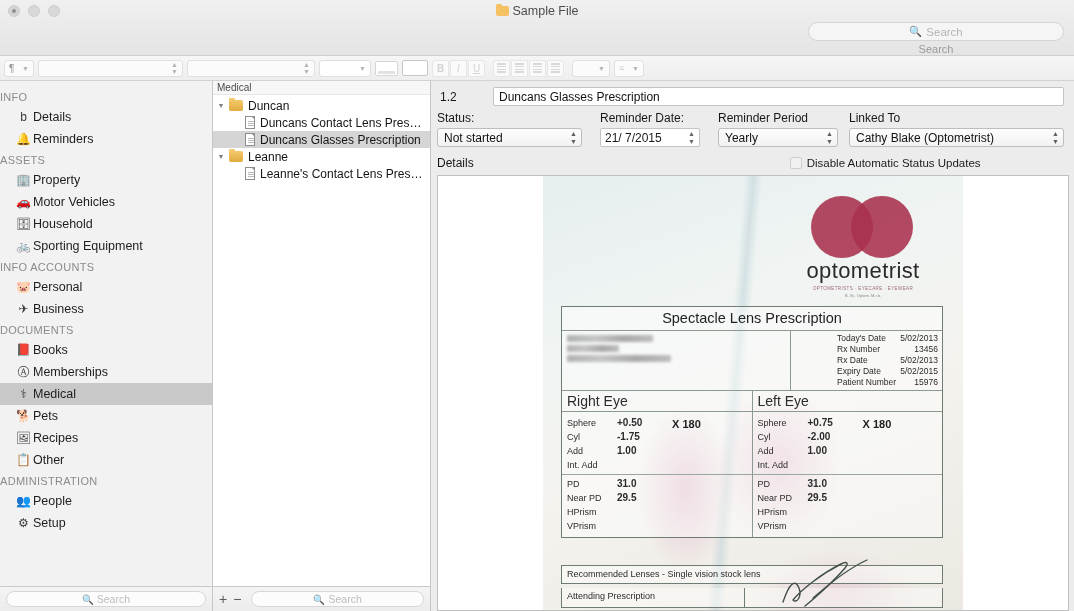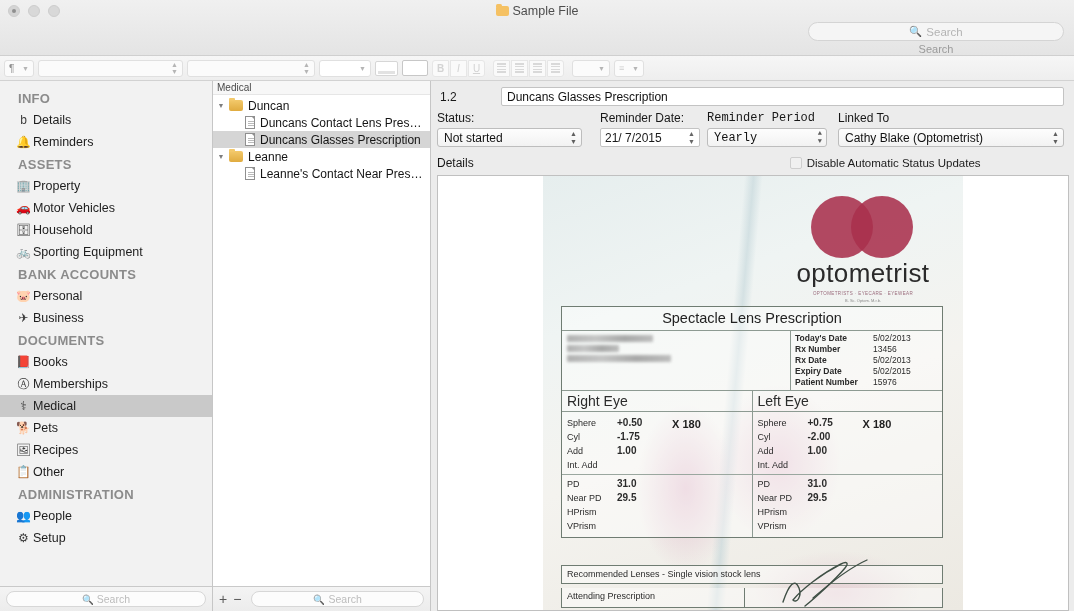--- a/index.html
+++ b/index.html
@@ -70,22 +70,22 @@
   .tb-sel { width: 38px; }
   .tb-list { width: 30px; justify-content: space-between; }
 
   
   .body { flex: 1; display: flex; min-height: 0; }
 
   
   .sidebar { width: 213px; flex: 0 0 213px; background: #f2f2f2; border-right: 1px solid #c6c6c6;
              display: flex; flex-direction: column; }
   .sb-scroll { flex: 1; overflow: hidden; padding-top: 6px; }
-  .sb-head { font-size: 13px; font-weight: bold; color: #8b8b8b; letter-spacing: 0.3px;
-             padding: 4px 0 3px 18px; }
+  .sb-head { font-size: 11px; font-weight: normal; color: #8b8b8b; letter-spacing: 0.3px;
+             padding: 4px 0 3px 0; }
   .sb-item { height: 22px; display: flex; align-items: center; padding-left: 14px; font-size: 12.5px; color: #1d1d1d; }
   .sb-item.sel { background: #c9c9c9; }
   .sb-ico { width: 19px; flex: 0 0 19px; font-size: 12px; color: #3b3b3b; text-align: center; line-height: 1; }
   .sb-foot { height: 25px; flex: 0 0 25px; border-top: 1px solid #c9c9c9;
              background: linear-gradient(#f4f4f4,#ececec); display: flex; align-items: center; padding: 0 6px; }
   .mini-search { flex: 1; height: 16px; border: 1px solid #d7d7d7; border-radius: 8px; background: #fcfcfc;
                  display: flex; align-items: center; justify-content: center; color: #bcbcbc; font-size: 10.5px; }
   .mini-search .mag { margin-right: 3px; font-size: 9.5px; }
 
   
@@ -108,36 +108,36 @@
   .doc-ico::before { content:""; position:absolute; right:-1px; top:-1px; border-left: 4px solid transparent;
                      border-top: 4px solid #8f8f8f; }
   .doc-ico::after { content:""; position:absolute; left:2px; top:4px; width:6px; height:1px;
                     background:#bbb; box-shadow: 0 2px 0 #bbb, 0 4px 0 #bbb; }
   .tree-foot { height: 25px; flex: 0 0 25px; border-top: 1px solid #c9c9c9;
                background: linear-gradient(#f4f4f4,#ececec); display: flex; align-items: center; padding: 0 6px; gap: 6px; }
   .pm { font-size: 14px; color: #585858; line-height: 1; cursor: default; }
 
   
   .detail { flex: 1; display: flex; flex-direction: column; background: #ececec; min-width: 0; }
-  .row-title { display: flex; align-items: center; padding: 6px 10px 0 6px; gap: 8px; }
+  .row-title { display: flex; align-items: center; padding: 6px 10px 0 6px; gap: 0; }
   .ver { width: 56px; flex: 0 0 56px; font-size: 12px; color: #1a1a1a; padding-left: 3px; }
   .txtfield { flex: 1; height: 19px; background: #fff; border: 1px solid #c3c3c3; border-radius: 2px;
               font-size: 12px; color: #111; padding: 0 5px; line-height: 18px; }
   .row-fields { display: flex; padding: 5px 10px 0 6px; gap: 0; align-items: flex-end; }
   .fg { display: flex; flex-direction: column; }
   .fg .lbl { font-size: 12px; color: #171717; margin-bottom: 3px; }
   .popup { height: 19px; background: linear-gradient(#fdfdfd,#f2f2f2); border: 1px solid #bdbdbd;
            border-radius: 3px; display: flex; align-items: center; padding: 0 4px 0 6px;
            font-size: 12px; color: #111; justify-content: space-between; }
   .popup .chev { font-size: 7px; line-height: 7.5px; color: #5f5f5f; text-align: center; }
   .datefield { height: 19px; background: #fff; border: 1px solid #c3c3c3; border-radius: 2px;
                display: flex; align-items: center; padding: 0 4px; font-size: 12px; gap: 4px; }
   .fg-status { width: 145px; }
   .fg-date { width: 100px; margin-left: 18px; }
-  .fg-period { width: 120px; margin-left: 7px; font-family: Liberation Mono, monospace; }
+  .fg-period { width: 120px; margin-left: 18px; }
   .fg-link { flex: 1; margin-left: 11px; }
   .row-details { display: flex; align-items: center; padding: 9px 0 5px 6px; }
   .details-lbl { font-size: 12px; color: #171717; }
   .cb-wrap { display: flex; align-items: center; gap: 5px; margin-left: 316px; }
   .cb { width: 12px; height: 12px; background: #f0f0f0; border: 1px solid #cecece; border-radius: 2px; }
   .cb-lbl { font-size: 11.5px; color: #1c1c1c; }
 
   .docview { flex: 1; margin: 0 5px 0 6px; background: #fff; border: 1px solid #c0c0c0;
              position: relative; overflow: hidden; display: flex; justify-content: center; }
   .scan { width: 420px; position: relative; overflow: hidden;
@@ -148,34 +148,34 @@
       radial-gradient(ellipse 70px 120px at 34% 72%, rgba(216,163,188,.55), transparent 70%),
       radial-gradient(ellipse 90px 110px at 56% 66%, rgba(221,170,194,.5), transparent 70%),
       radial-gradient(ellipse 120px 60px at 70% 96%, rgba(216,163,188,.35), transparent 70%),
       linear-gradient(95deg, transparent 44%, rgba(190,210,215,.55) 46%, transparent 48%);
     pointer-events:none;
   }
   .logo { position: absolute; right: 26px; top: 16px; width: 148px; text-align: center; }
   .logo .circles { height: 68px; position: relative; }
   .logo .c { position: absolute; top: 4px; width: 62px; height: 62px; border-radius: 50%; background: #a8304c; opacity: .88; }
   .logo .c1 { left: 22px; } .logo .c2 { left: 62px; }
-  .logo .word { font-size: 26px; color: #2a2a2a; letter-spacing: .4px; margin-top: -2px; }
+  .logo .word { font-size: 22px; color: #2a2a2a; letter-spacing: .4px; margin-top: -2px; }
   .logo .sub { font-size: 4.5px; color: #9a6b7c; letter-spacing: .4px; margin-top: 2px; }
   .logo .sub2 { font-size: 4px; color: #8a8a8a; margin-top: 2px; }
 
   .ptable { position: absolute; left: 18px; right: 20px; top: 130px; border: 1px solid #6f7c72; background: rgba(255,255,255,.42); }
   .ptitle { text-align: center; font-size: 14.5px; color: #222; padding: 3px 0 4px; border-bottom: 1px solid #8d9a92; }
   .pmid { display: flex; border-bottom: 1px solid #8d9a92; }
   .pmid-l { flex: 1; padding: 4px 5px 6px; }
   .blur { height: 7px; margin-bottom: 3px; border-radius: 1px;
           background: linear-gradient(90deg,#9a9a9a,#b5b5b5,#8e8e8e,#aaa); filter: blur(1.6px); opacity:.75; }
   .blur.w1 { width: 86px; } .blur.w2 { width: 52px; } .blur.w3 { width: 104px; }
   .pmid-r { width: 152px; border-left: 1px solid #8d9a92; padding: 2px 4px; }
   .kv { display: flex; font-size: 8.5px; color: #2a2a2a; line-height: 11px; }
-  .kv b { font-weight: bold; width: 78px; }
+  .kv b { font-weight: normal; width: 78px; margin-left: 42px; }
   .eyes { display: flex; }
   .eye { flex: 1; }
   .eye + .eye { border-left: 1px solid #8d9a92; }
   .eye-hdr { font-size: 14px; color: #2b2b2b; padding: 2px 0 2px 5px; border-bottom: 1px solid #8d9a92; }
   .eye-body { padding: 4px 0 4px 5px; position: relative; }
   .erow { display: flex; align-items: baseline; font-size: 9px; color: #2b2b2b; line-height: 14px; }
   .erow .k { width: 50px; }
   .erow .v { font-weight: bold; font-size: 10px; width: 52px; }
   .axis { position: absolute; left: 110px; top: 6px; font-size: 11px; font-weight: bold; color: #1f1f1f; text-align: center; }
   .sep { border-top: 1px solid #9aa79f; margin: 2px 0 2px -5px; }
@@ -307,21 +307,21 @@
             <span>Motor Vehicles</span>
           </div>
           <div class="sb-item">
             <span class="sb-ico">🗄</span>
             <span>Household</span>
           </div>
           <div class="sb-item">
             <span class="sb-ico">🚲</span>
             <span>Sporting Equipment</span>
           </div>
-          <div class="sb-head">BANK ACCOUNTS</div>
+          <div class="sb-head">INFO ACCOUNTS</div>
           <div class="sb-item">
             <span class="sb-ico">🐷</span>
             <span>Personal</span>
           </div>
           <div class="sb-item">
             <span class="sb-ico">✈</span>
             <span>Business</span>
           </div>
           <div class="sb-head">DOCUMENTS</div>
           <div class="sb-item">
@@ -388,21 +388,21 @@
           </div>
           <div class="tr-row">
             <span class="tw">▼</span>
             <span class="folder-ico2"></span>
             <span>Leanne</span>
           </div>
           <div class="tr-row">
             <span class="tr-indent"></span>
             <span class="tw pad"></span>
             <span class="doc-ico"></span>
-            <span>Leanne's Contact Near Pres…</span>
+            <span>Leanne's Contact Lens Pres…</span>
           </div>
         </div>
       <div class="tree-foot">
         <span class="pm">+</span>
         <span class="pm">−</span>
         <div class="mini-search" style="margin-left:4px">
           <span class="mag">🔍</span>
           <span>Search</span>
         </div>
       </div>

